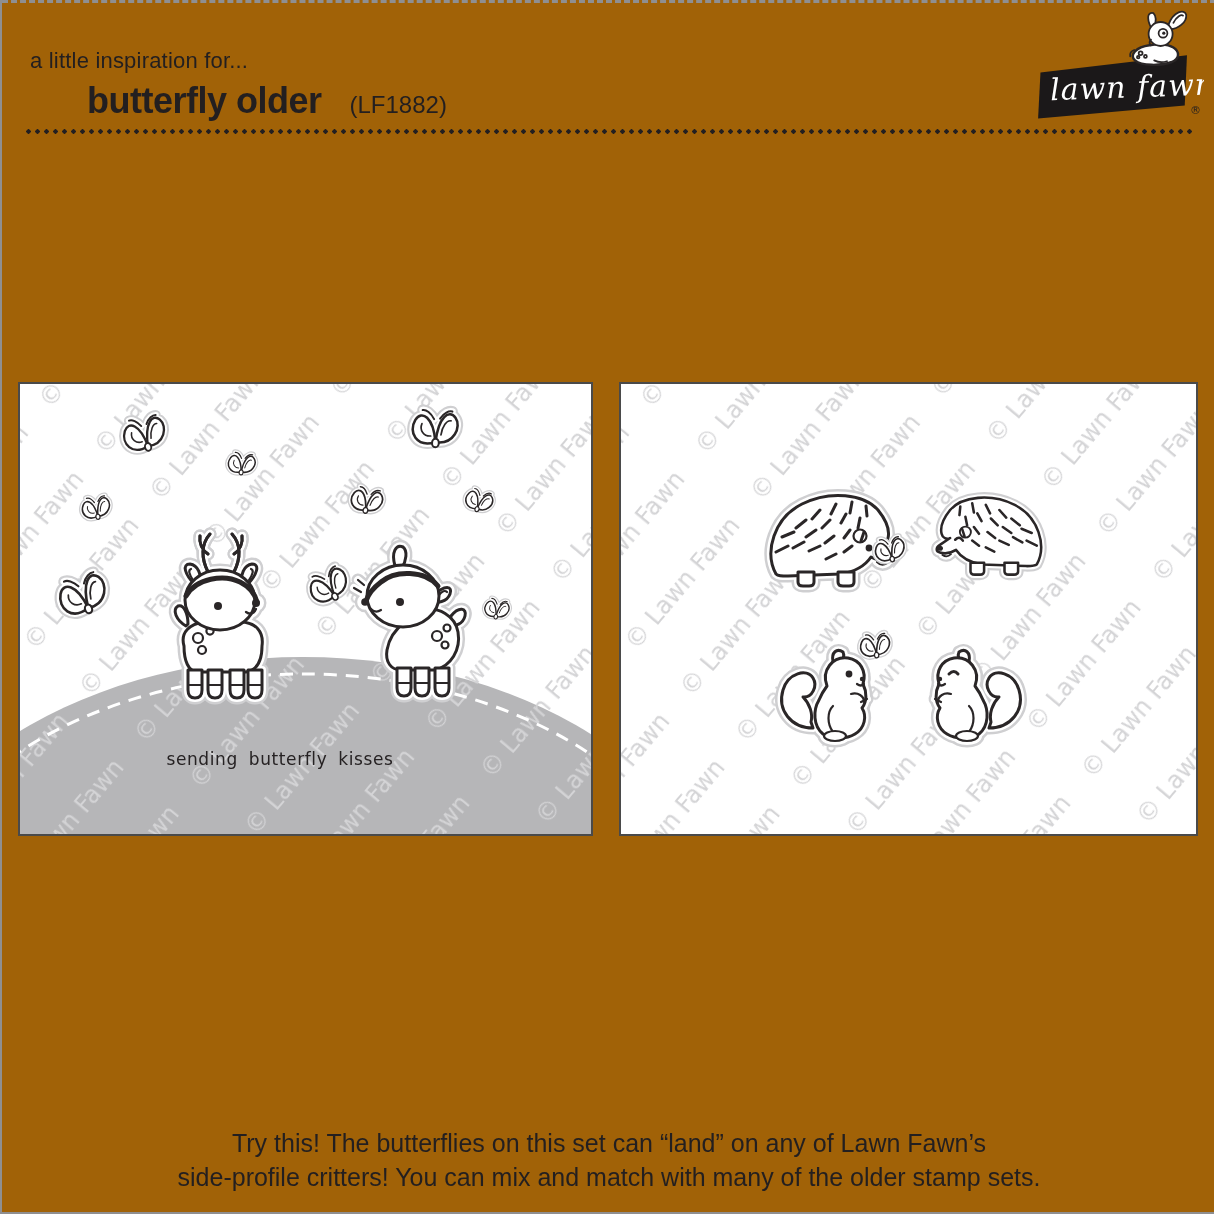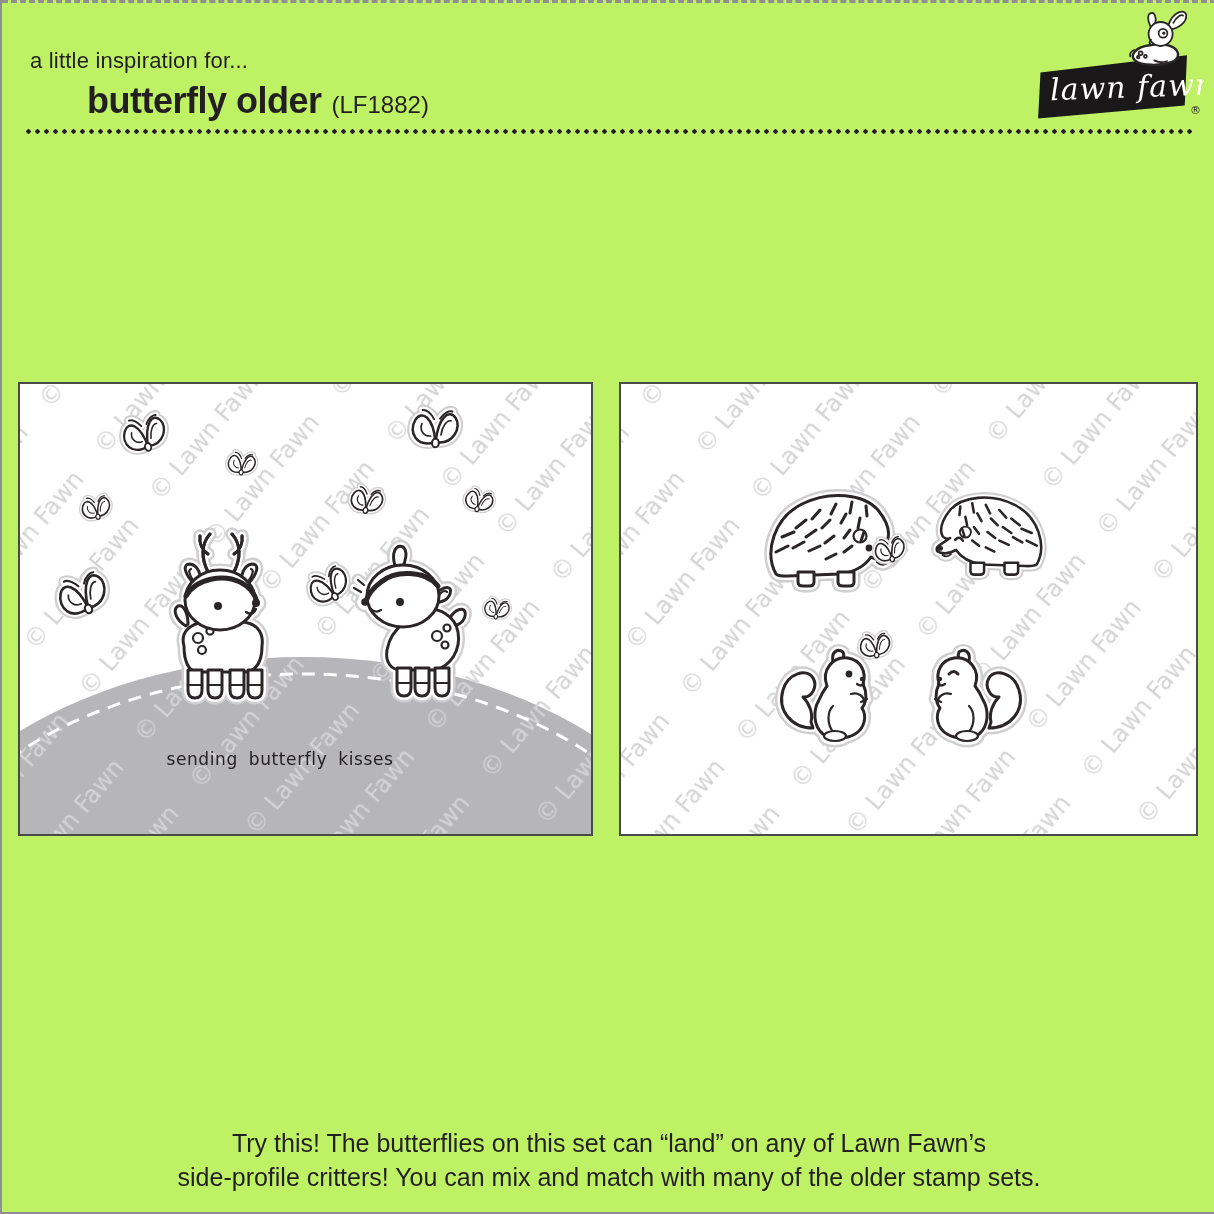--- a/index.html
+++ b/index.html
@@ -1,25 +1,25 @@
 <!DOCTYPE html>
 <html><head>
 <meta charset="utf-8">
 <style>
   html,body{margin:0;padding:0;background:#ffffff;}
   .page{
-    position:relative;width:1214px;height:1214px;background:#bef264;
+    position:relative;width:1214px;height:1214px;background:#a16207;
     font-family:"Liberation Sans",sans-serif;color:#231f20;overflow:hidden;
     border-left:2px solid #8f8f91;border-bottom:2px solid #8f8f91;box-sizing:border-box;
   }
   .top-edge{position:absolute;left:0;top:0;width:1214px;height:0;border-top:3px dashed #8f8f91;}
   .tagline{position:absolute;left:28px;top:48px;font-size:22px;letter-spacing:.2px;}
   .title-row{position:absolute;left:85px;top:80px;white-space:nowrap;}
   .title-main{font-size:36px;font-weight:bold;letter-spacing:-0.5px;}
-  .title-code{font-size:24px;font-weight:normal;margin-left:10px;}
+  .title-code{font-size:24px;font-weight:normal;margin-left:28px;}
   .logo-svg{position:absolute;left:1030px;top:6px;}
   .dotted-sep{
     position:absolute;left:24px;top:129px;width:1166px;height:6px;
     background:radial-gradient(circle at 2.5px 2.5px,#231f20 2px,rgba(0,0,0,0) 2.4px);
     background-size:9px 6px;background-repeat:repeat-x;
   }
   .card{position:absolute;top:382px;}
   .card-left{left:16px;}
   .card-right{left:617px;}
   .footer{position:absolute;left:0;top:1126px;width:1214px;text-align:center;

